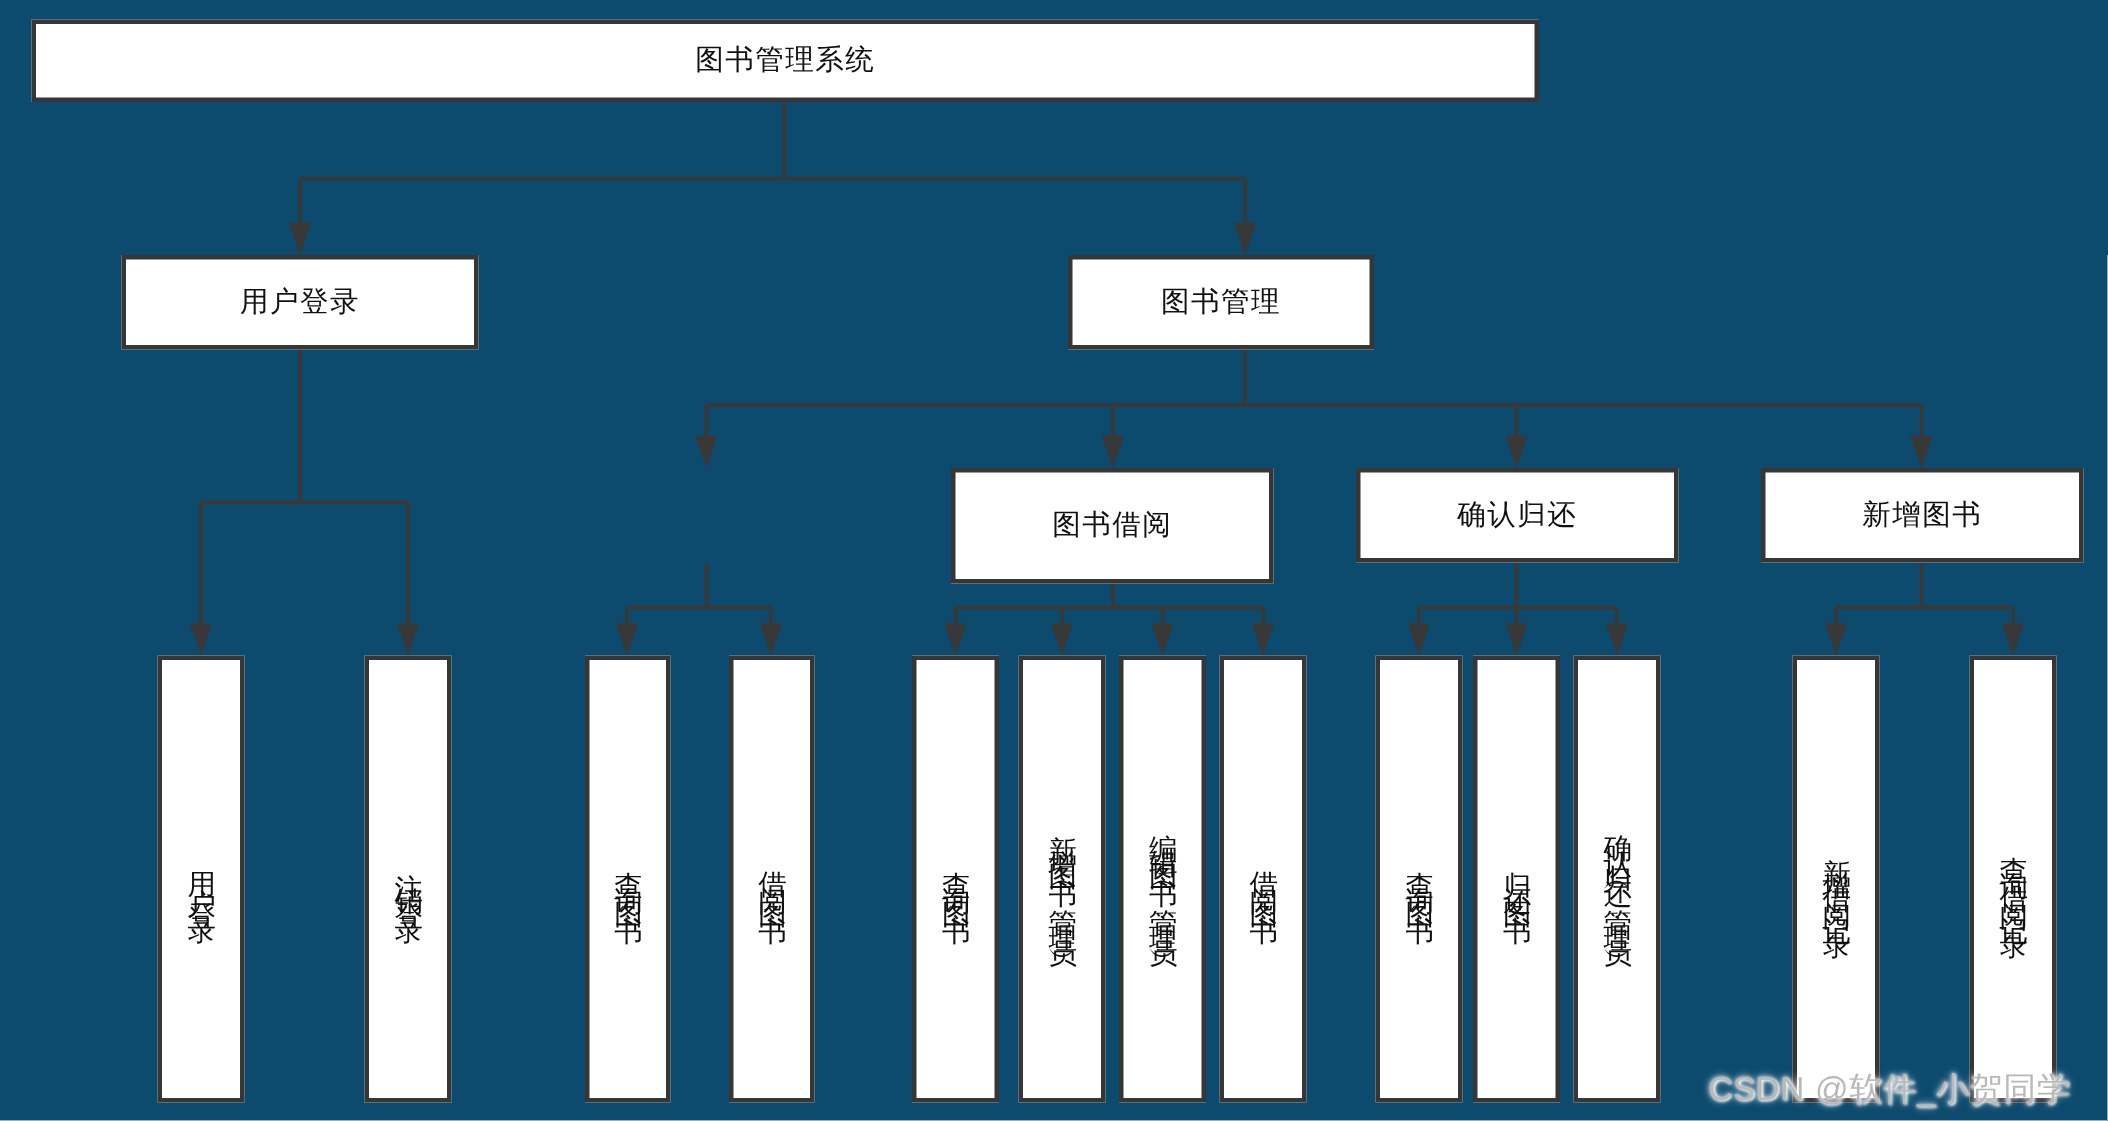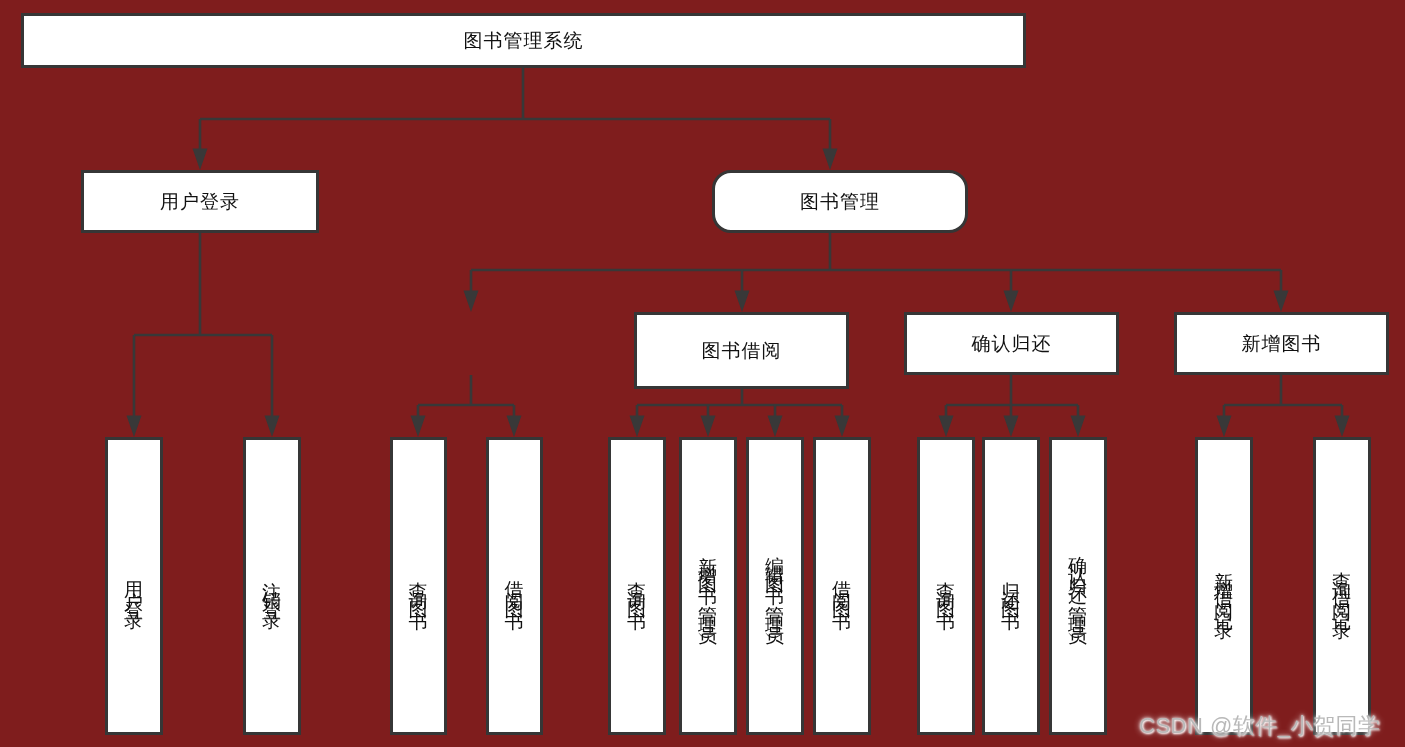--- a/index.html
+++ b/index.html
@@ -1,19 +1,19 @@
 <!DOCTYPE html>
 <html><head>
 <meta charset="utf-8">
 <style>
   html,body{margin:0;padding:0;background:#ffffff;}
   #canvas{
     position:relative;
     width:1405px;height:747px;
-    background:#7f1d1d;
+    background:#0c4a6e;
     overflow:hidden;
     font-family:"Liberation Sans","DejaVu Sans",sans-serif;
   }
   #wires{position:absolute;left:0;top:0;width:1405px;height:747px;z-index:1;}
   .box{
     position:absolute;
     box-sizing:border-box;
     border:3px solid #363636;
     background:#ffffff;
     display:flex;
@@ -108,21 +108,21 @@
       <polygon points="1003.5,415.5 1018.5,415.5 1011,437"></polygon>
       <polygon points="1070.5,415.5 1085.5,415.5 1078,437"></polygon>
       <polygon points="1216.5,415.5 1231.5,415.5 1224,437"></polygon>
       <polygon points="1334.5,415.5 1349.5,415.5 1342,437"></polygon>
     </g>
   </svg>
 
   <div class="box h" style="left:21px;top:13px;width:1005px;height:55px;">图书管理系统</div>
 
   <div class="box h" style="left:81px;top:170px;width:238px;height:63px;">用户登录</div>
-  <div class="box h" style="left:712px;top:170px;width:256px;height:63px;border-radius:19px;">图书管理</div>
+  <div class="box h" style="left:712px;top:170px;width:204px;height:63px;">图书管理</div>
 
   <div class="box h" style="left:634px;top:312px;width:215px;height:77px;">图书借阅</div>
   <div class="box h" style="left:904px;top:312px;width:215px;height:63px;">确认归还</div>
   <div class="box h" style="left:1174px;top:312px;width:215px;height:63px;">新增图书</div>
 
   <div class="box v" style="left:105px;top:437px;width:58px;height:298px;">用户登录</div>
   <div class="box v" style="left:243px;top:437px;width:58px;height:298px;">注销登录</div>
 
   <div class="box v" style="left:390px;top:437px;width:57px;height:298px;">查询图书</div>
   <div class="box v" style="left:486px;top:437px;width:57px;height:298px;">借阅图书</div>

